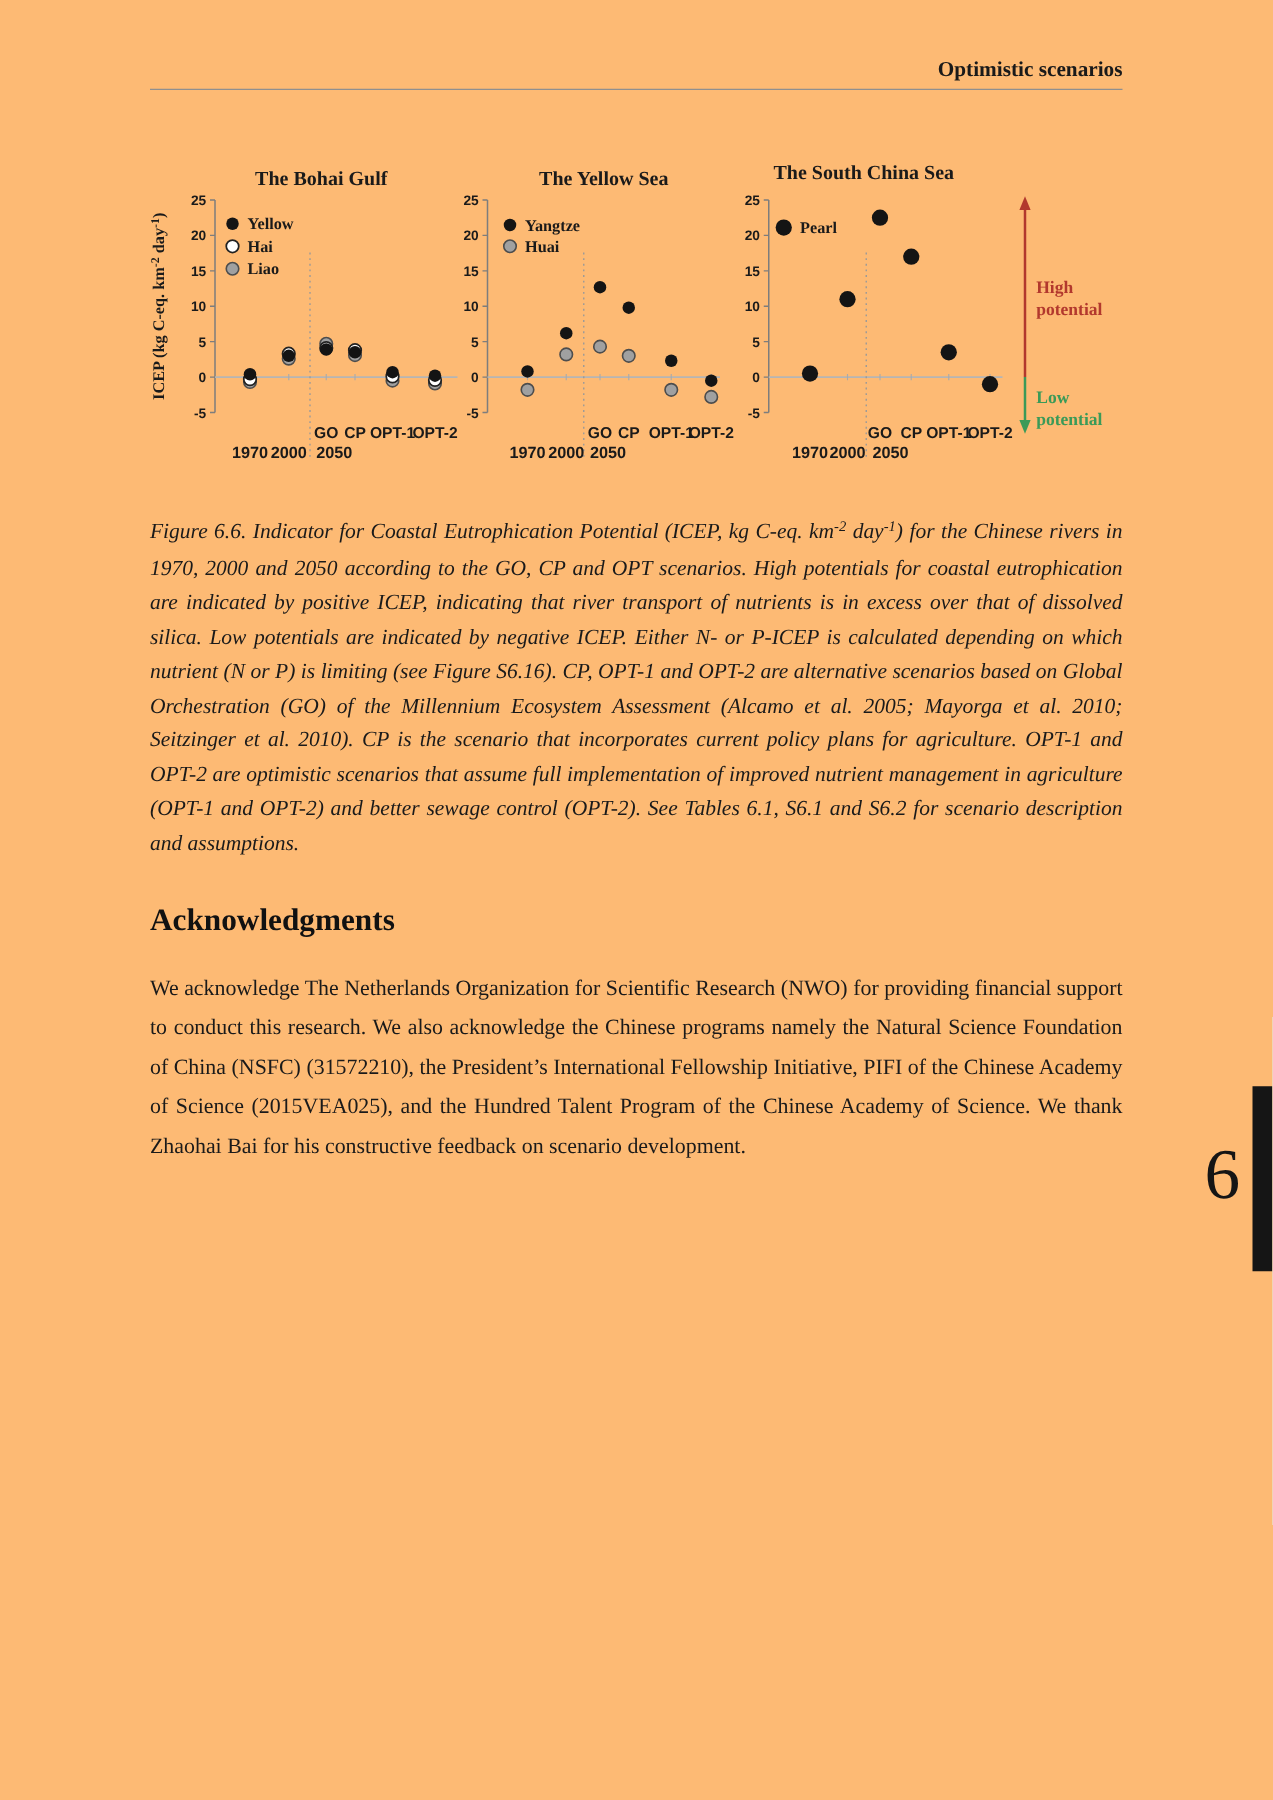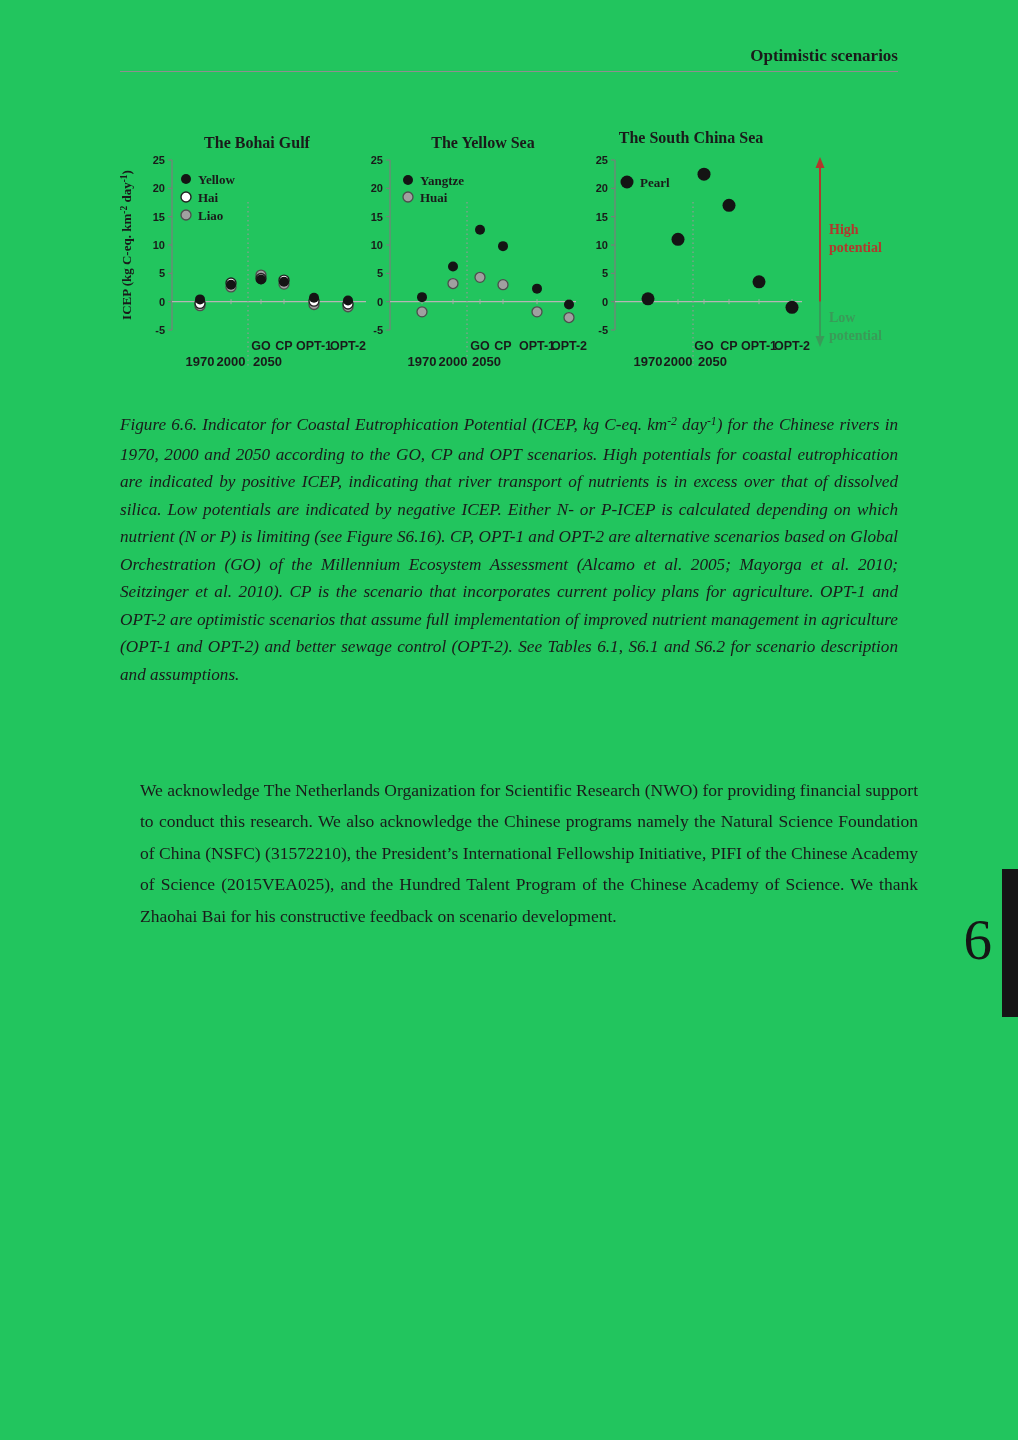--- a/index.html
+++ b/index.html
@@ -1,17 +1,17 @@
 <!DOCTYPE html>
 <html><head>
 <meta charset="utf-8">
 <style>
   html,body{margin:0;padding:0;background:#e8e8e8;}
   .page{
-    position:relative; width:1018px; height:1440px; background:#22c55e;
+    position:relative; width:1018px; height:1440px; background:#fdba74;
     font-family:"Liberation Serif", serif; color:#1a1a1a; overflow:hidden;
     margin:0 auto;
   }
   .header-title{
     position:absolute; top:46px; left:120px; width:778px;
     text-align:right; font-size:17px; font-weight:bold; color:#1a1a1a;
   }
   .header-rule{
     position:absolute; top:71px; left:120px; width:778px; height:1px;
     background:#8f8f8f;
@@ -34,21 +34,21 @@
     text-align:justify; color:#1a1a1a;
   }
   .caption .b{ font-weight:normal; }
   .sup{ position:relative; top:-0.45em; font-size:68%; }
   .ack-heading{
     position:absolute; left:120px; top:706px; width:778px;
     font-size:25px; font-weight:bold; color:#111;
   }
   .ack-body{
     position:absolute; left:120px; top:757px; width:778px;
-    font-size:17.5px; line-height:31.5px; text-align:justify; color:#1a1a1a;margin-left:20px;
+    font-size:17.5px; line-height:31.5px; text-align:justify; color:#1a1a1a;
   }
   .chapter-bar{
     position:absolute; left:1002px; top:869px; width:16px; height:148px;
     background:#151515;
   }
   .chapter-number{
     position:absolute; left:930px; top:910px; width:62px;
     text-align:right; font-size:57px; line-height:1.05;
     font-family:"Liberation Serif", serif; color:#151515;
   }
@@ -243,18 +243,19 @@
         <polygon points="15,32 10.5,43 19.5,43" fill="#b2382d"></polygon>
         <line x1="15" y1="176.66666666666669" x2="15" y2="214" stroke="#3a9a58" stroke-width="2"></line>
         <polygon points="15,222 10.5,211 19.5,211" fill="#3a9a58"></polygon>
         <text x="24" y="109" fill="#b2382d" class="cp"><tspan x="24" dy="0" fill="#b2382d">High</tspan><tspan x="24" dy="18" fill="#b2382d">potential</tspan></text>
         <text x="24" y="197" fill="#3a9a58" class="cp"><tspan x="24" dy="0" fill="#3a9a58">Low</tspan><tspan x="24" dy="18" fill="#3a9a58">potential</tspan></text>
       </svg>
   </div>
 
   <p class="caption"><span class="b">Figure 6.6.</span><span> Indicator for Coastal Eutrophication Potential (ICEP, kg C-eq. km</span><span class="sup">-2</span><span> day</span><span class="sup">-1</span><span>) for the Chinese rivers in 1970, 2000 and 2050 according to the GO, CP and OPT scenarios. High potentials for coastal eutrophication are indicated by positive ICEP, indicating that river transport of nutrients is in excess over that of dissolved silica. Low potentials are indicated by negative ICEP. Either N- or P-ICEP is calculated depending on which nutrient (N or P) is limiting (see Figure S6.16). CP, OPT-1 and OPT-2 are alternative scenarios based on Global Orchestration (GO) of the Millennium Ecosystem Assessment (Alcamo et al. 2005; Mayorga et al. 2010; Seitzinger et al. 2010). CP is the scenario that incorporates current policy plans for agriculture. OPT-1 and OPT-2 are optimistic scenarios that assume full implementation of improved nutrient management in agriculture (OPT-1 and OPT-2) and better sewage control (OPT-2). See Tables 6.1, S6.1 and S6.2 for scenario description and assumptions.</span></p>
 
+  <h1 class="ack-heading">Acknowledgments</h1>
   <p class="ack-body">We acknowledge The Netherlands Organization for Scientific Research (NWO) for providing financial support to conduct this research. We also acknowledge the Chinese programs namely the Natural Science Foundation of China (NSFC) (31572210), the President’s International Fellowship Initiative, PIFI of the Chinese Academy of Science (2015VEA025), and the Hundred Talent Program of the Chinese Academy of Science. We thank Zhaohai Bai for his constructive feedback on scenario development.</p>
 
   <div class="chapter-bar"></div>
   <div class="chapter-number">6</div>
 
 </div>
 
 </body></html>

